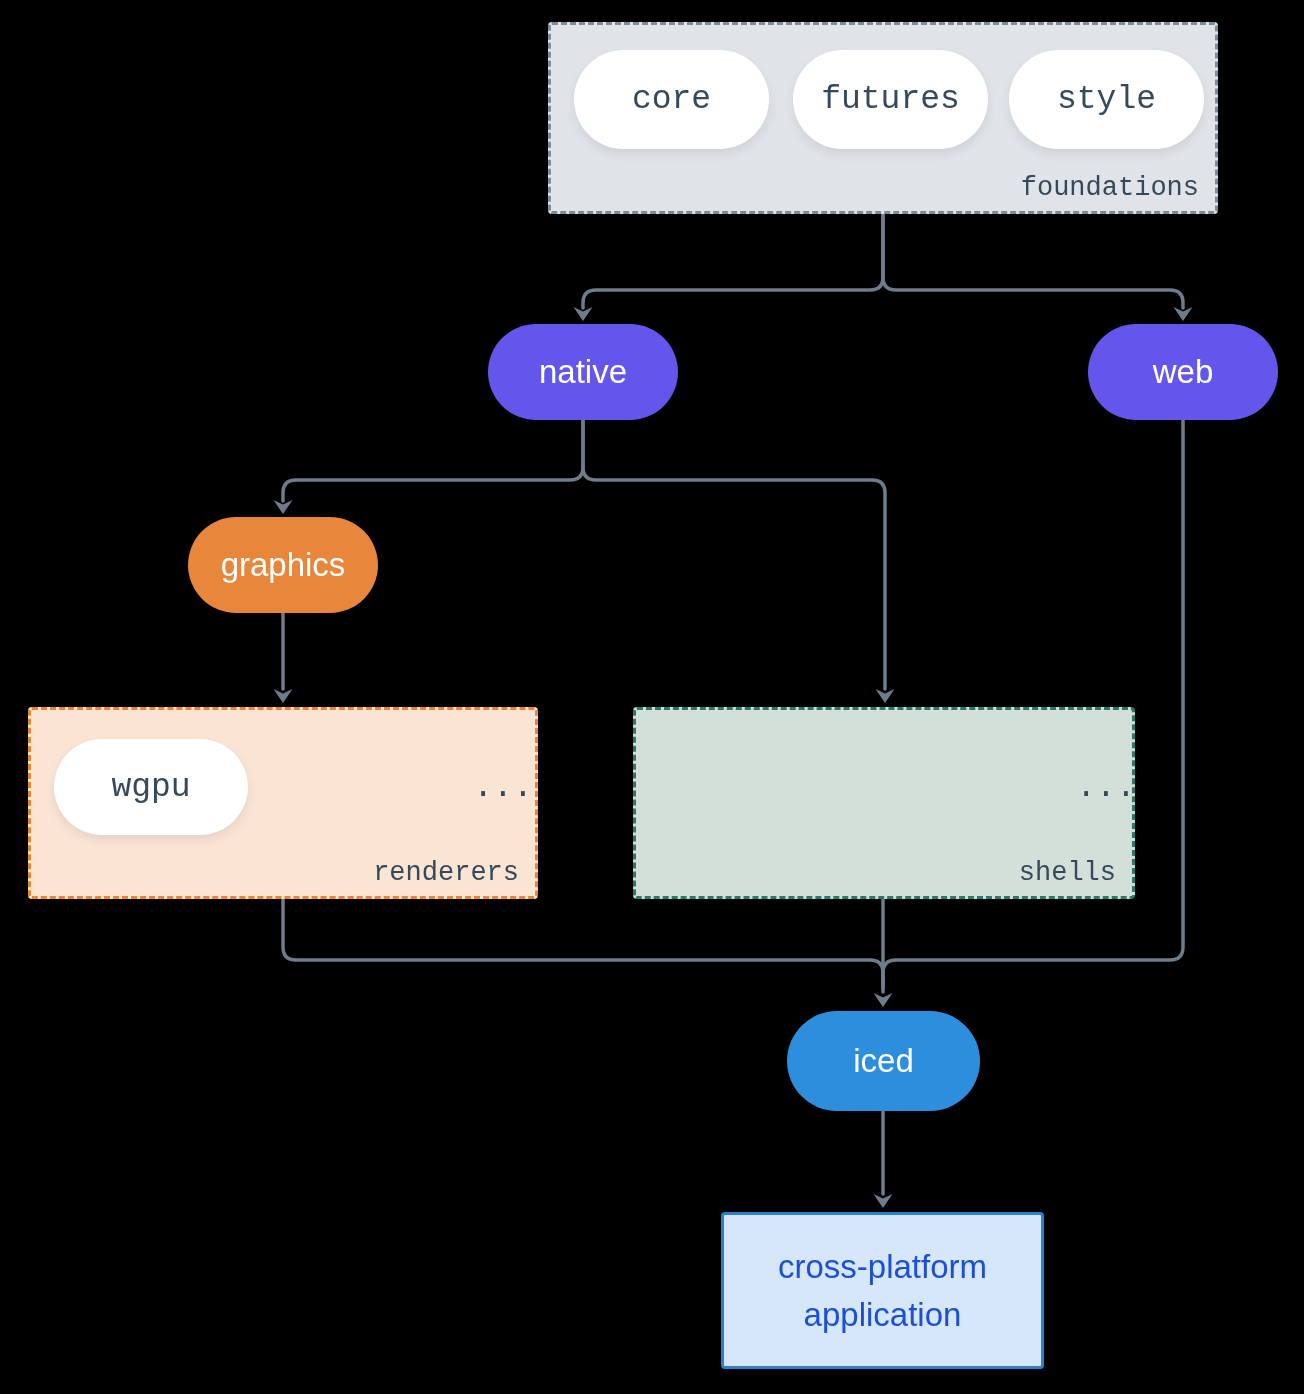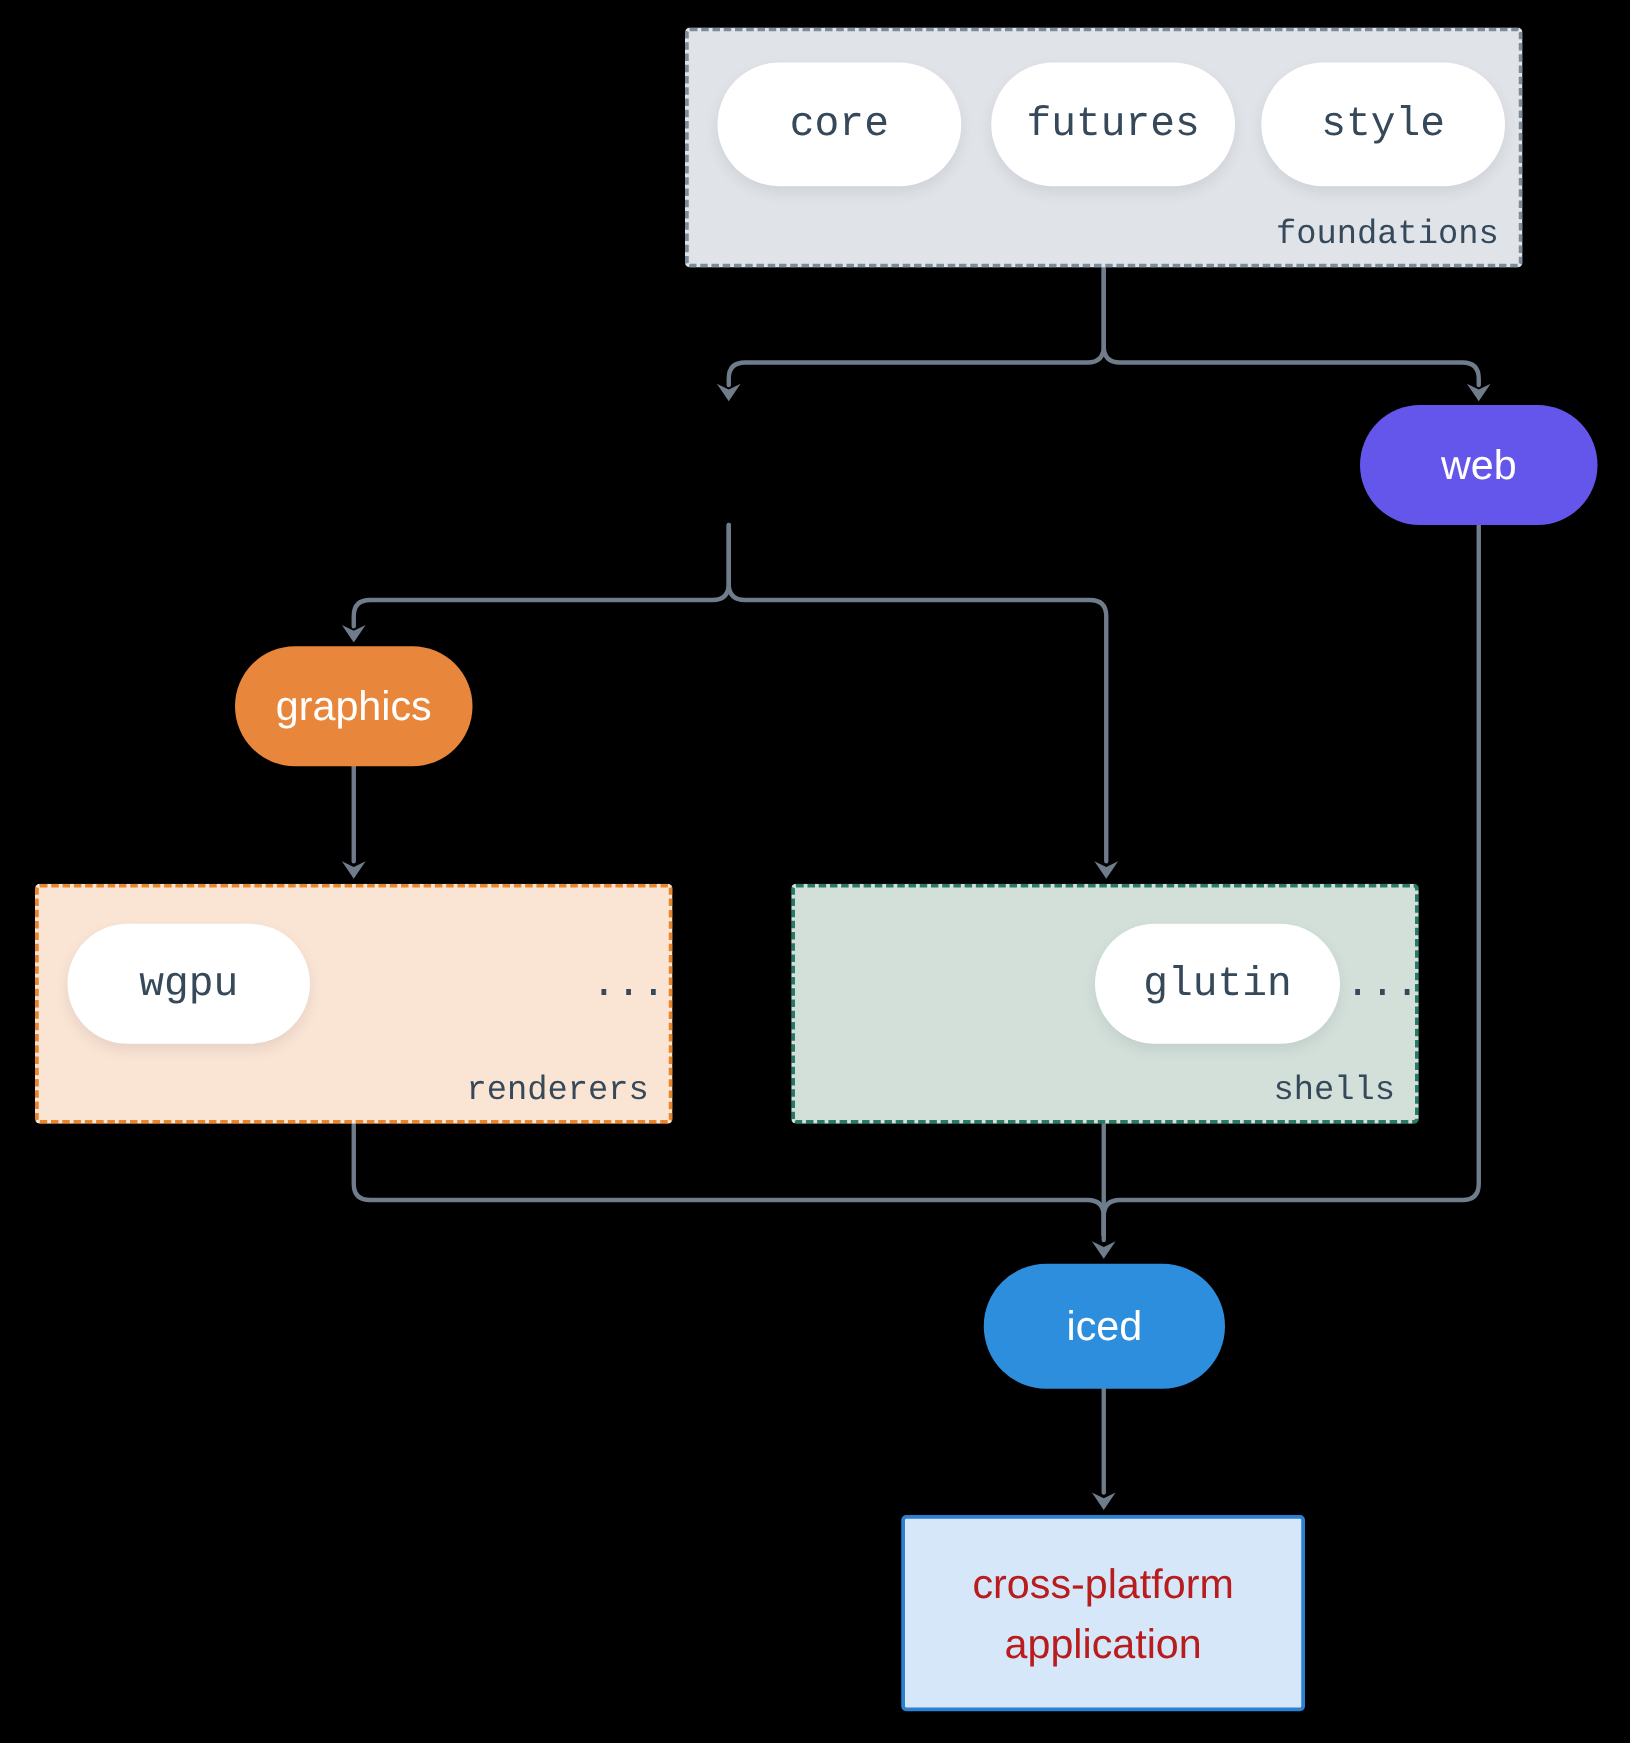--- a/index.html
+++ b/index.html
@@ -115,21 +115,21 @@
     box-sizing: border-box;
     background: #d5e7f9;
     border: 3px solid #2b80d1;
     border-radius: 4px;
     display: flex;
     align-items: center;
     justify-content: center;
     text-align: center;
     font-size: 33px;
     line-height: 1.45;
-    color: #b91c1c;
+    color: #1d4ed8;
     padding: 0 28px;
   }
 </style>
 </head>
 <body>
 
 <div class="canvas">
 
   <svg class="edges" viewBox="0 0 1304 1394">
 
@@ -159,32 +159,32 @@
     <path class="arrowhead" d="M873.5,1194 L883,1208 L892.5,1194 L883,1198.5 Z"></path>
   </svg>
 
   <div class="group foundations">
     <div class="pill white core">core</div>
     <div class="pill white futures">futures</div>
     <div class="pill white style-p">style</div>
     <div class="group-label">foundations</div>
   </div>
 
+  <div class="pill solid purple native">native</div>
   <div class="pill solid purple web">web</div>
 
   <div class="pill solid orange graphics">graphics</div>
 
   <div class="group renderers">
     <div class="pill white wgpu">wgpu</div>
     <div class="dots">...</div>
     <div class="group-label">renderers</div>
   </div>
 
   <div class="group shells">
-    <div class="pill white glutin">glutin</div>
     <div class="dots">...</div>
     <div class="group-label">shells</div>
   </div>
 
   <div class="pill solid blue iced">iced</div>
 
   <div class="app-box">cross-platform application</div>
 
 </div>
 

